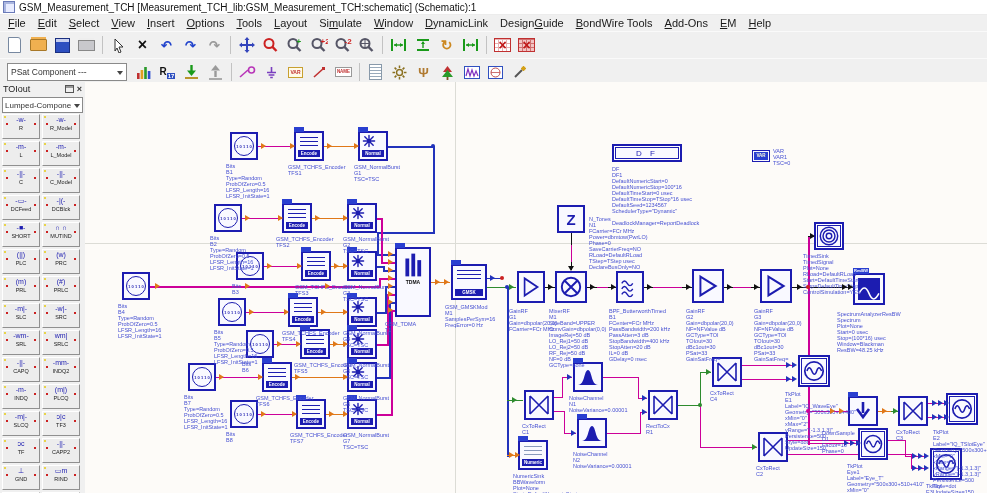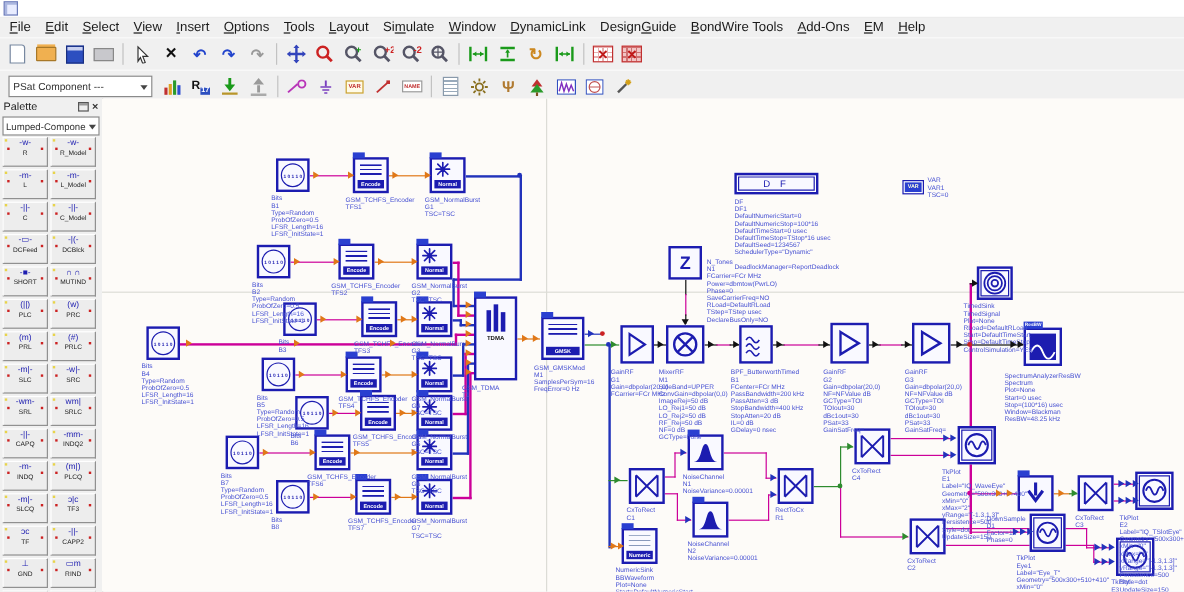--- a/index.html
+++ b/index.html
@@ -88,20 +88,21 @@
   .slabel{position:absolute;font-size:5.5px;line-height:6px;color:#4650d2;white-space:pre}
   .dot{position:absolute;width:4px;height:4px;border-radius:50%}
   .arr{position:absolute;width:0;height:0}
 </style>
 </head>
 <body>
 
 <div id="app">
   <div class="titlebar">
     <span class="appicon"></span>
+    <span>GSM_Measurement_TCH [Measurement_TCH_lib:GSM_Measurement_TCH:schematic] (Schematic):1</span>
   </div>
   <nav class="menubar" id="menubar">
       <span class="menu-item"><u>F</u>ile</span>
       <span class="menu-item"><u>E</u>dit</span>
       <span class="menu-item"><u>S</u>elect</span>
       <span class="menu-item"><u>V</u>iew</span>
       <span class="menu-item"><u>I</u>nsert</span>
       <span class="menu-item"><u>O</u>ptions</span>
       <span class="menu-item"><u>T</u>ools</span>
       <span class="menu-item"><u>L</u>ayout</span>
@@ -298,21 +299,21 @@
           <svg width="15" height="15">
             <line x1="3" y1="12" x2="10" y2="5" stroke="#555" stroke-width="2"></line>
             <g stroke="#d4a017" stroke-width="1.2">
               <path d="M11.5 1v5M9 3.5h5M9.8 1.8l3.4 3.4M13.2 1.8l-3.4 3.4"></path>
             </g>
           </svg>
         </span></span>
   </div>
   <aside class="palette">
     <div class="pal-head">
-      <span>Palette</span>
+      <span>TOIout</span>
       <span class="pal-btns">
         <i class="pal-float"></i>
         <i class="pal-close">×</i>
       </span>
     </div>
     <div class="pal-combo">
       <span>Lumped-Compone</span>
       <i class="carrow"></i>
     </div>
     <div class="pal-grid" id="palgrid">

